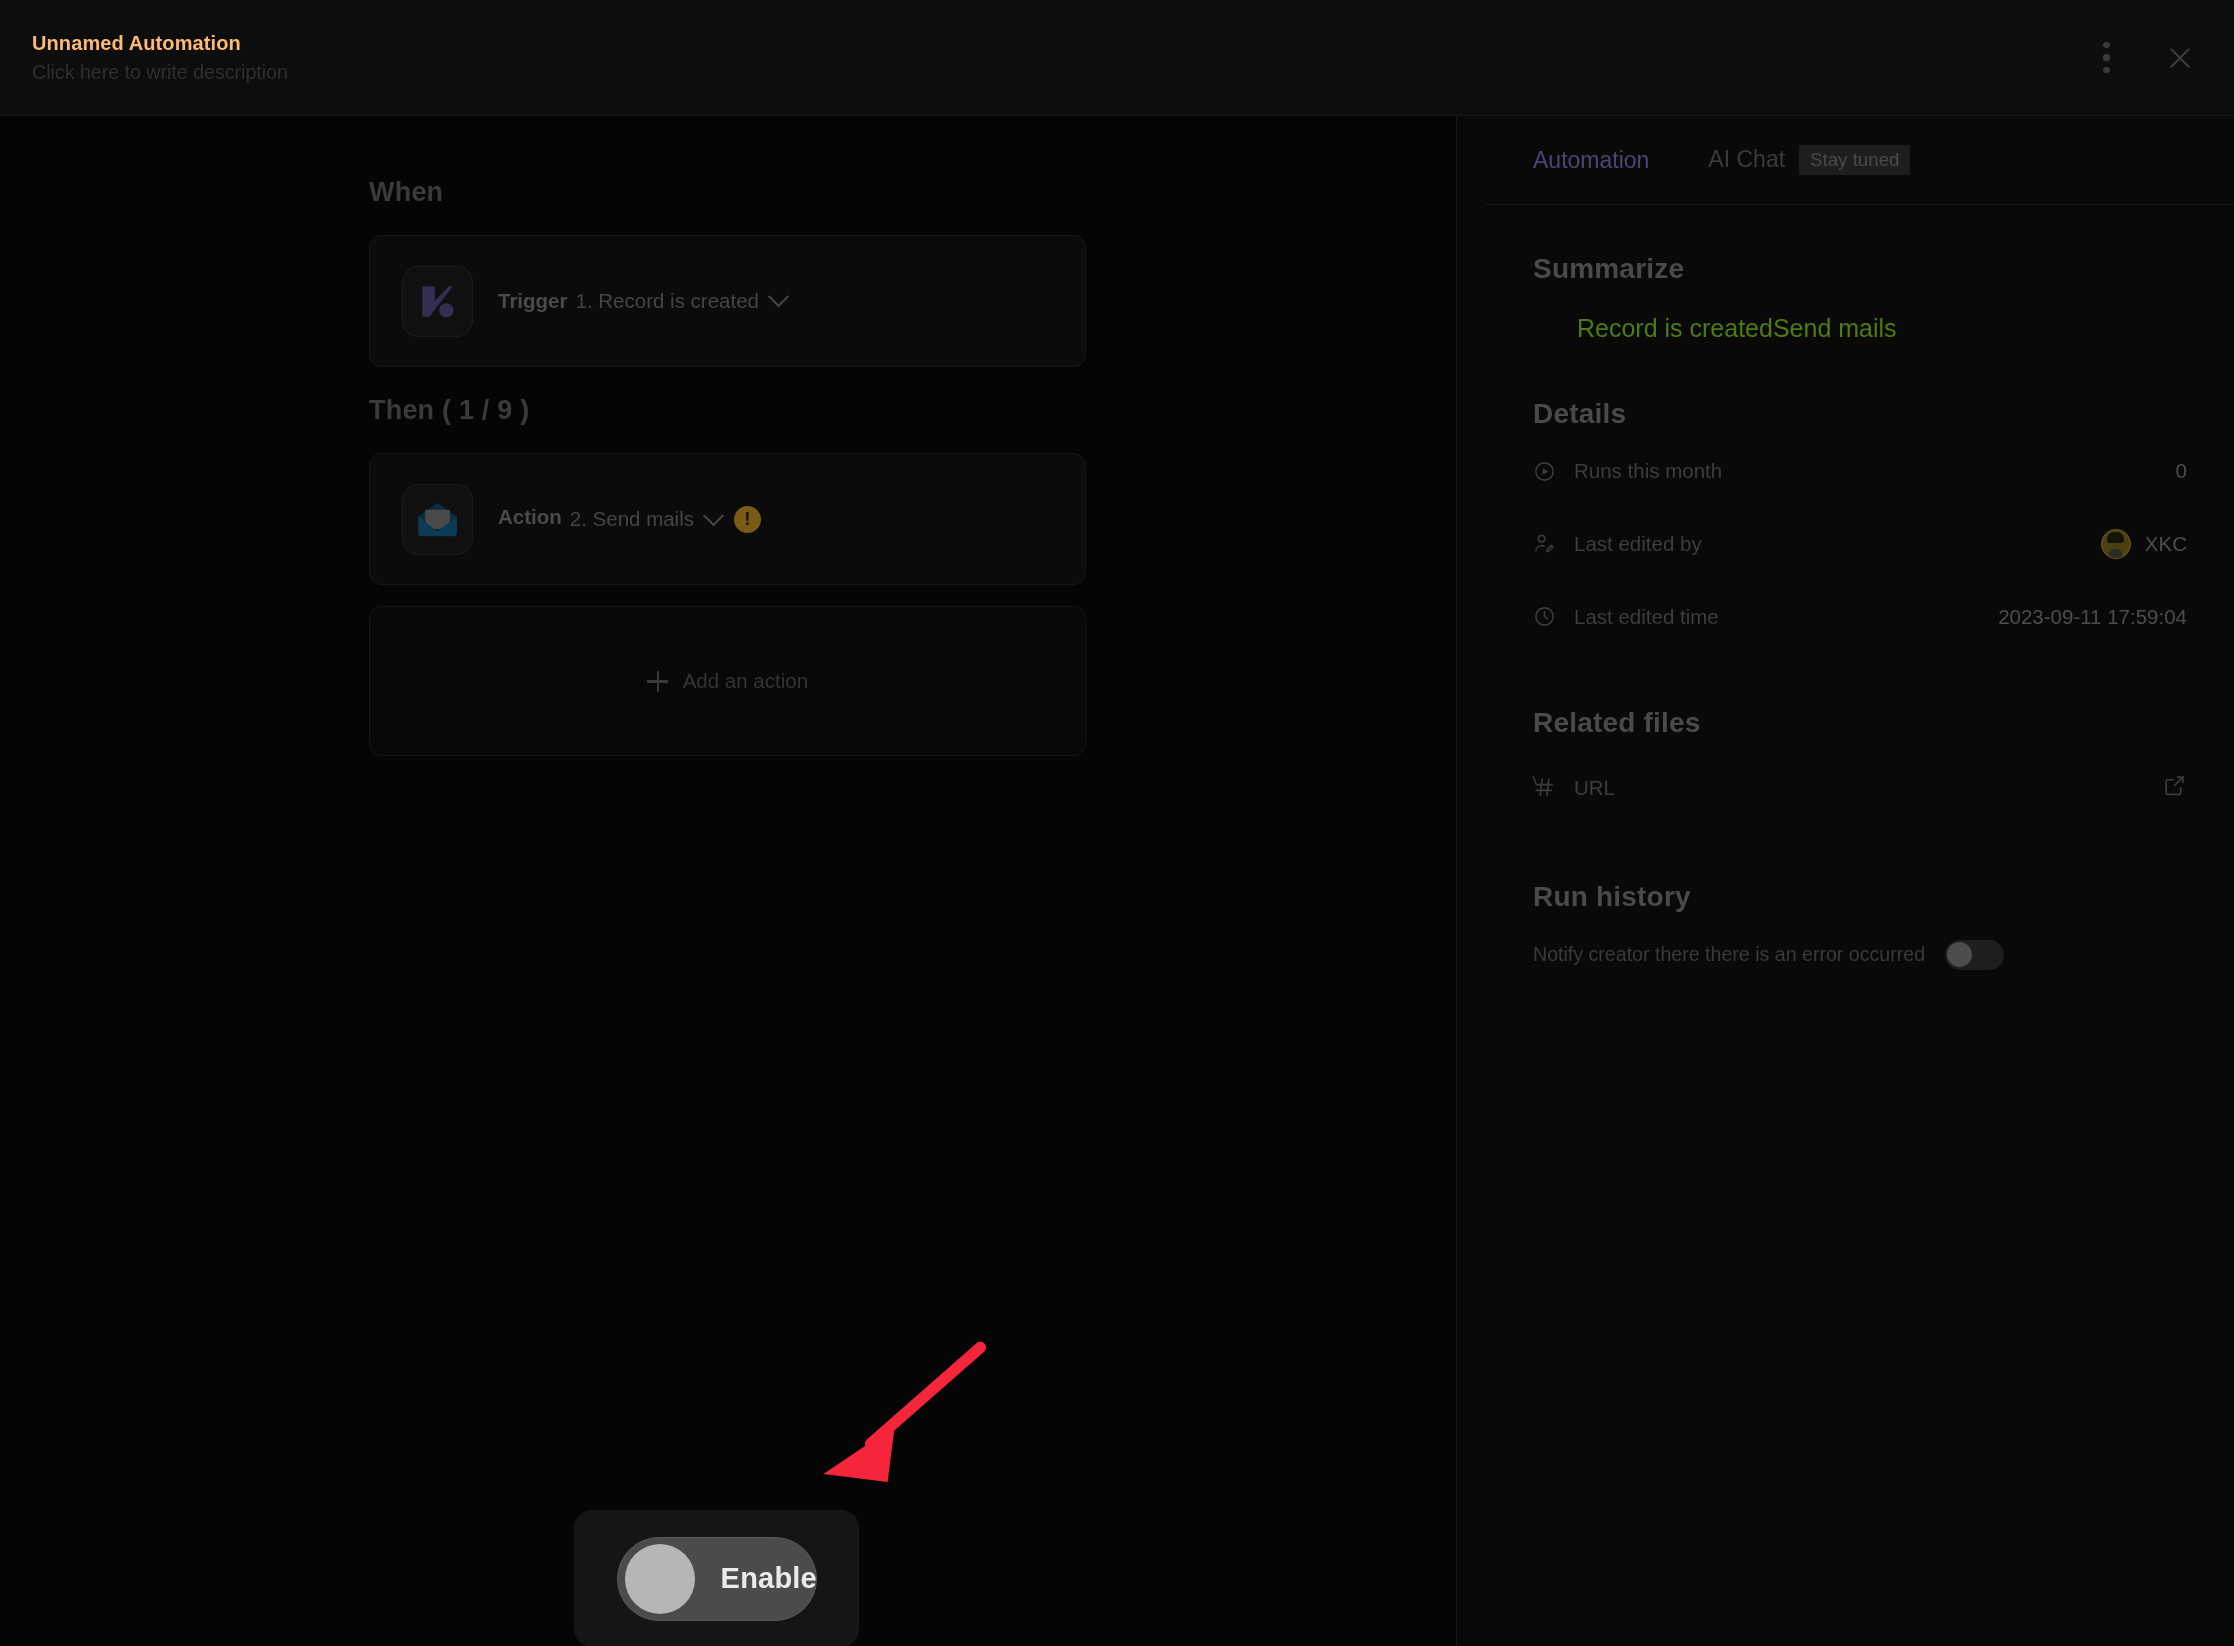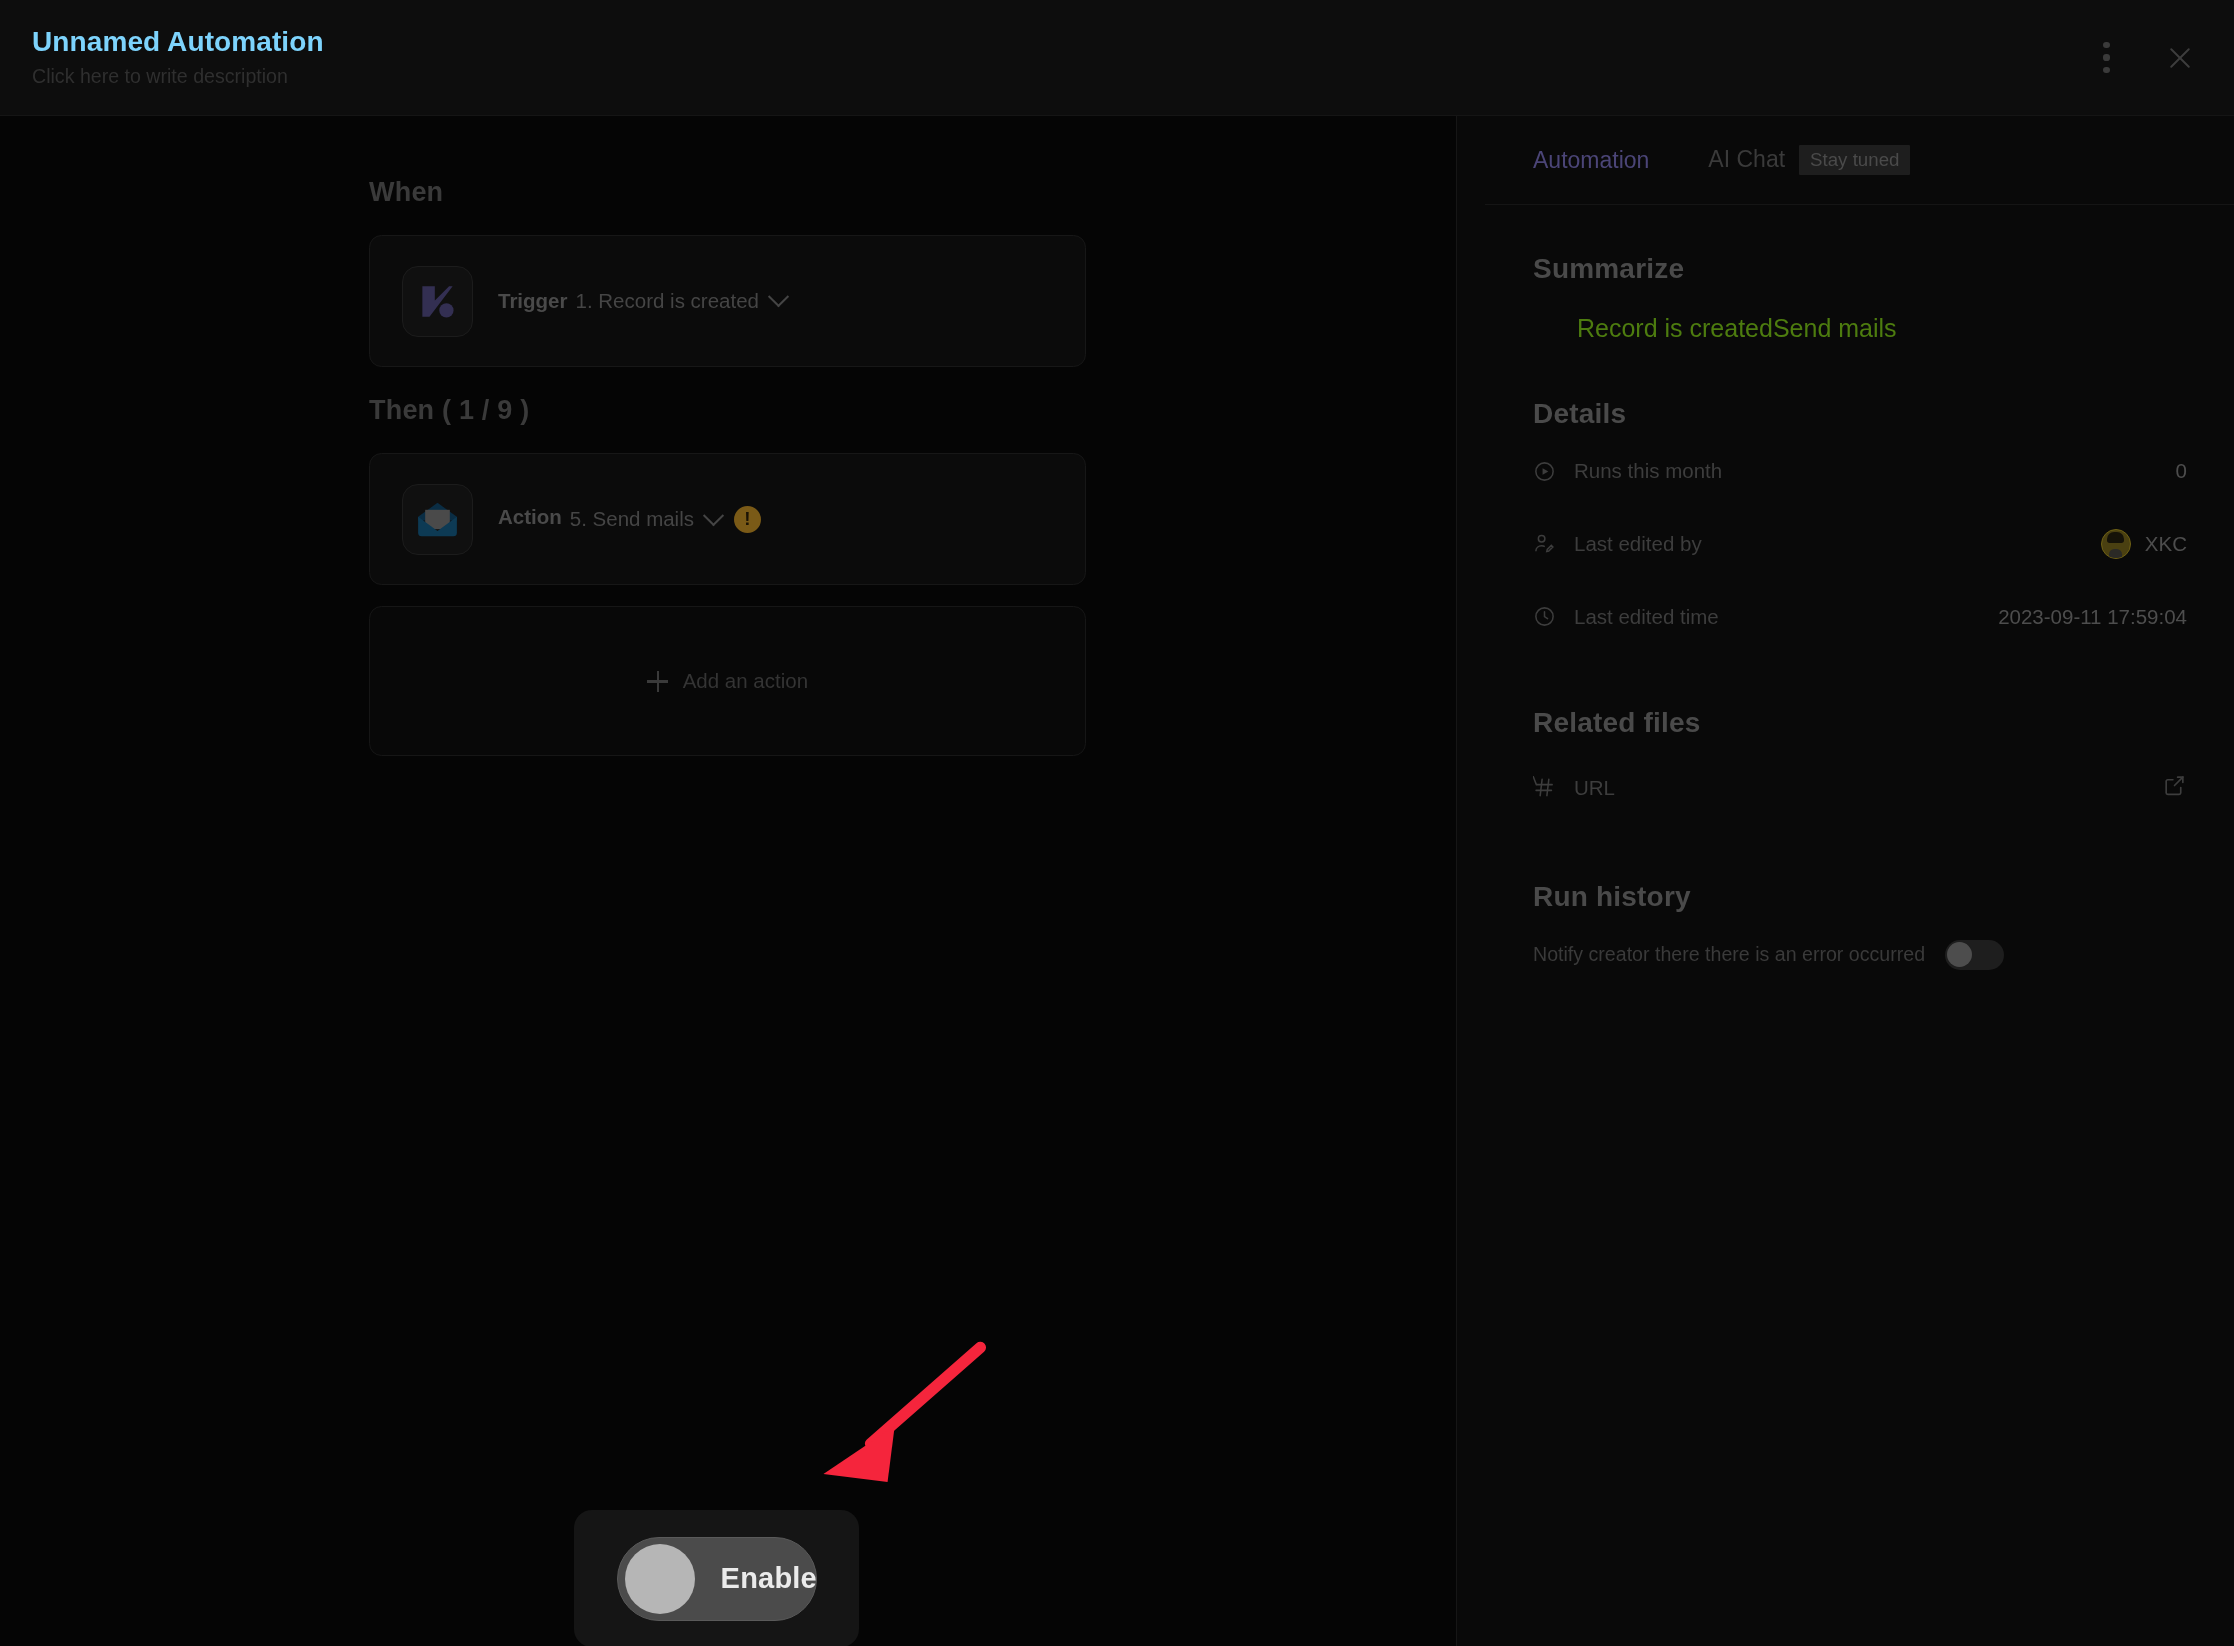--- a/index.html
+++ b/index.html
@@ -33,23 +33,23 @@
     flex: 0 0 116px;
     background: #0d0d0d;
     border-bottom: 0.9px solid #151515;
     display: flex;
     align-items: center;
     padding: 0 36px 0 32px;
     position: relative;
   }
   .title-block { display: flex; flex-direction: column; gap: 8px; }
   .doc-title {
-    font-size: 28px;
+    font-size: 20px;
     font-weight: bold;
-    color: #7dd3fc;
+    color: #fdba74;
     letter-spacing: 0.1px;
     line-height: 1.1;
   }
   .doc-desc {
     font-size: 19.6px;
     color: #2f2f2f;
     line-height: 1.1;
   }
   .topbar-actions {
     margin-left: auto;
@@ -399,21 +399,21 @@
           <div class="node-icon">
             <svg width="43" height="37" viewBox="0 0 48 42">
               <path d="M24 2 L46 18 L46 22 L2 22 L2 18 Z" fill="#0a2d44"></path>
               <rect x="10" y="10" width="28" height="22" fill="#4a4a4a"></rect>
               <path d="M2 18 L24 34 L46 18 L46 36 a4 4 0 0 1 -4 4 H6 a4 4 0 0 1 -4 -4 Z" fill="#0d3a54"></path>
             </svg>
           </div>
           <div class="node-text">
             <div class="node-label">Action</div>
             <div class="node-value">
-              <span>5. Send mails</span>
+              <span>2. Send mails</span>
               <span class="chev"></span>
               <span class="warn-badge">!</span>
             </div>
           </div>
         </div>
 
         <div class="add-action">
           <span class="plus"></span>
           <span>Add an action</span>
         </div>

